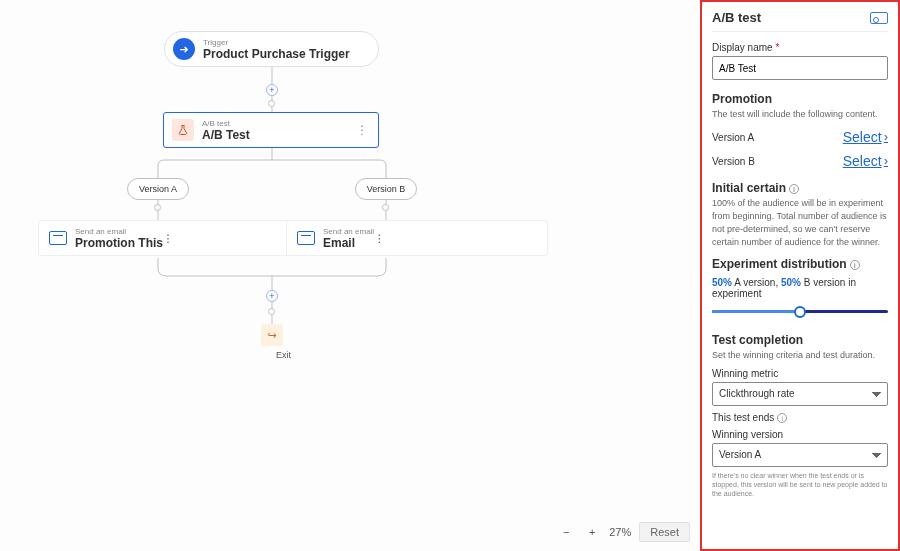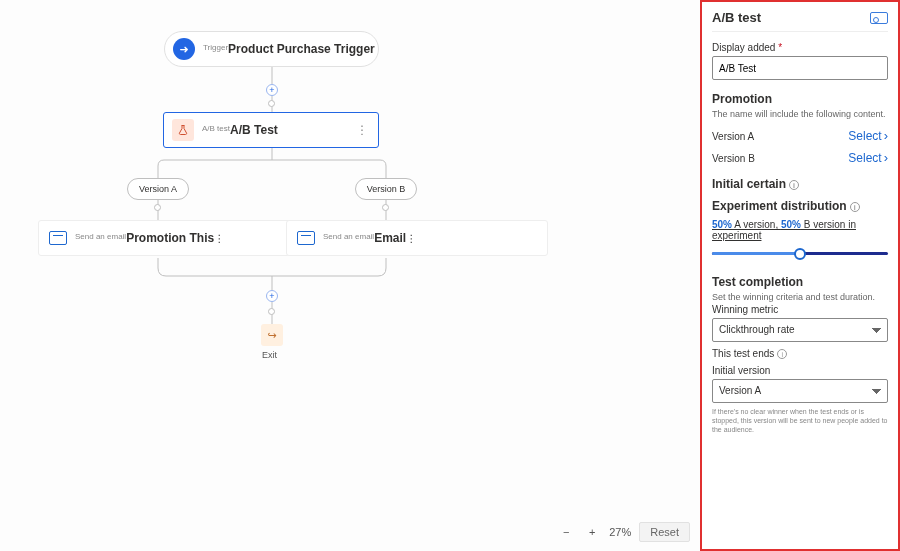--- a/index.html
+++ b/index.html
@@ -7,53 +7,53 @@
   .app{display:flex;width:900px;height:551px;}
   
   .canvas{flex:1;position:relative;background:#fdfdfd;overflow:hidden;}
   svg.wires{position:absolute;inset:0;width:100%;height:100%;}
   svg.wires path{fill:none;stroke:#bfbfbf;stroke-width:1;}
   .node{position:absolute;background:#fff;border:1px solid #e1e1e1;border-radius:4px;display:flex;align-items:center;font-size:10px;box-shadow:0 0 0 rgba(0,0,0,0);}
   .trigger{left:164px;top:31px;width:215px;height:36px;border-radius:18px;}
   .trigger-icn{width:22px;height:22px;border-radius:50%;background:#2266e3;margin-left:8px;display:flex;align-items:center;justify-content:center;color:#fff;font-size:11px;}
   .small-lbl{font-size:8px;color:#888;line-height:10px;}
   .node-lbl{font-size:12px;font-weight:600;line-height:12px;}
-  .txtcol{margin-left:8px;display:flex;flex-direction:row;}
+  .txtcol{margin-left:8px;display:flex;flex-direction:column;}
   .plus-dot{width:12px;height:12px;border-radius:50%;background:#fff;border:1px solid #9ab6f0;color:#2266e3;font-size:9px;line-height:10px;text-align:center;position:absolute;left:266px;}
   .ring{width:7px;height:7px;border:1px solid #bfbfbf;border-radius:50%;position:absolute;background:#fff;}
   .ab{left:163px;top:112px;width:216px;height:36px;border:1px solid #2266e3;border-radius:3px;}
   .ab-icn{width:22px;height:22px;border-radius:3px;background:#ffe6dc;margin-left:8px;display:flex;align-items:center;justify-content:center;color:#d05030;font-size:11px;}
   .node .dots{margin-left:auto;margin-right:10px;color:#888;font-size:12px;letter-spacing:0;}
   .pill{position:absolute;border:1px solid #bfbfbf;border-radius:12px;background:#fff;font-size:9px;height:22px;display:flex;align-items:center;justify-content:center;width:62px;}
   .card{position:absolute;width:262px;height:36px;background:#fff;border:1px solid #eee;border-radius:3px;display:flex;align-items:center;font-size:10px;}
   .mail-icn{width:18px;height:14px;background:#fff;border:1px solid #1d67cf;border-radius:2px;margin-left:10px;position:relative;}
   .mail-icn::before{content:"";position:absolute;left:3px;right:3px;top:3px;height:1px;background:#1d67cf;}
   .exit-icn{position:absolute;left:261px;top:324px;width:22px;height:22px;border-radius:3px;background:#fff0e0;display:flex;align-items:center;justify-content:center;color:#c07030;font-size:11px;}
-  .exit-lbl{position:absolute;left:262px;top:350px;font-size:9px;color:#555;}
+  .exit-lbl{position:absolute;left:276px;top:350px;font-size:9px;color:#555;}
   .zoombar{position:absolute;right:10px;bottom:6px;height:26px;display:flex;align-items:center;gap:8px;font-size:11px;color:#555;}
   .zoombar .btn{width:18px;height:18px;display:flex;align-items:center;justify-content:center;color:#555;}
   .zoombar .reset{background:#f3f3f3;border:1px solid #e1e1e1;border-radius:2px;padding:3px 10px;font-size:11px;color:#666;}
   
   .panel{width:200px;flex:0 0 200px;border:2px solid #e03030;height:551px;padding:8px 10px 6px;font-size:10px;overflow:hidden;position:relative;}
   .ph{display:flex;align-items:center;justify-content:space-between;padding-bottom:6px;border-bottom:1px solid #eee;}
   .ph-title{font-size:13px;font-weight:600;}
   .ph-icn{width:18px;height:12px;border:1.5px solid #3a7bdc;border-radius:2px;position:relative;}
   .ph-icn::after{content:"";position:absolute;left:2px;top:4px;width:4px;height:4px;border:1px solid #3a7bdc;border-radius:50%;}
   .sec{margin-top:10px;}
   .lbl{font-size:10px;color:#323130;}
   .req{color:#c50f1f;}
   .inp,.sel{width:100%;height:24px;border:1px solid #888;border-radius:2px;font-size:10px;padding:0 6px;margin-top:3px;background:#fff;}
   .sel{appearance:none;background:linear-gradient(45deg,transparent 48%,#666 50%) no-repeat calc(100% - 10px) 9px/5px 5px,linear-gradient(-45deg,transparent 48%,#666 50%) no-repeat calc(100% - 6px) 9px/5px 5px;}
   .subtitle{font-size:12px;font-weight:600;margin-top:12px;}
   .desc{font-size:9px;color:#666;line-height:13px;margin-top:2px;}
   .vrow{display:flex;justify-content:space-between;align-items:center;margin-top:8px;font-size:10px;}
-  .vsel{color:#1d67cf;font-size:12px;display:flex;align-items:center;gap:2px;}
+  .vsel{color:#1d67cf;font-size:14px;display:flex;align-items:center;gap:2px;text-decoration:underline;}
   .vsel::after{content:"›";font-size:13px;line-height:10px;}
   .info{display:inline-block;width:10px;height:10px;border:1px solid #999;border-radius:50%;font-size:7px;line-height:9px;text-align:center;color:#999;margin-left:3px;vertical-align:middle;}
-  .dist{font-size:10px;margin-top:6px;text-decoration:underline;}
+  .dist{font-size:10px;margin-top:6px;}
   .dist b{color:#1d67cf;font-weight:600;}
   .slider{position:relative;height:18px;margin-top:4px;}
   .track{position:absolute;left:0;right:0;top:7px;height:3px;background:#1d2b8e;border-radius:2px;}
   .trackA{position:absolute;left:0;width:50%;top:7px;height:3px;background:#4a8bea;border-radius:2px;}
   .thumb{position:absolute;left:calc(50% - 6px);top:3px;width:12px;height:12px;border-radius:50%;background:#fff;border:2px solid #1d67cf;}
   .foot{font-size:7px;color:#888;line-height:9px;margin-top:4px;}
 </style>
 </head>
 <body>
 
@@ -124,53 +124,54 @@
     </div>
   </div>
 
   <div class="panel">
     <div class="ph">
       <span class="ph-title">A/B test</span>
       <span class="ph-icn"></span>
     </div>
 
     <div class="sec">
-      <span class="lbl"><span>Display added</span> <span class="req">*</span></span>
+      <span class="lbl"><span>Display name</span> <span class="req">*</span></span>
       <input class="inp" value="A/B Test" style="">
     </div>
 
     <div class="subtitle">Promotion</div>
-    <div class="desc">The name will include the following content.</div>
+    <div class="desc">The test will include the following content.</div>
     <div class="vrow">
       <span>Version A</span>
       <span class="vsel">Select</span>
     </div>
     <div class="vrow">
       <span>Version B</span>
       <span class="vsel">Select</span>
     </div>
 
     <div class="subtitle"><span>Initial certain</span><span class="info">i</span></div>
+    <div class="desc">100% of the audience will be in experiment from beginning. Total number of audience is not pre-determined, so we can't reserve certain number of audience for the winner.</div>
 
     <div class="subtitle" style="margin-top:8px"><span>Experiment distribution</span><span class="info">i</span></div>
     <div class="dist">
       <b>50%</b><span> A version, </span><b>50%</b><span> B version in experiment</span>
     </div>
     <div class="slider">
       <div class="track"></div>
         <div class="trackA"></div>
         <div class="thumb"></div>
     </div>
 
     <div class="subtitle">Test completion</div>
     <div class="desc">Set the winning criteria and test duration.</div>
 
-    <div class="lbl" style="">Winning metric</div>
+    <div class="lbl" style="margin-top:6px">Winning metric</div>
     <div class="sel" style="line-height:22px">Clickthrough rate</div>
 
     <div class="lbl" style="margin-top:6px"><span>This test ends</span><span class="info">i</span></div>
 
-    <div class="lbl" style="margin-top:6px">Initial version</div>
+    <div class="lbl" style="margin-top:6px">Winning version</div>
     <div class="sel" style="line-height:22px">Version A</div>
 
     <div class="foot">If there's no clear winner when the test ends or is stopped, this version will be sent to new people added to the audience.</div>
   </div>
 </div>
 
 </body></html>

